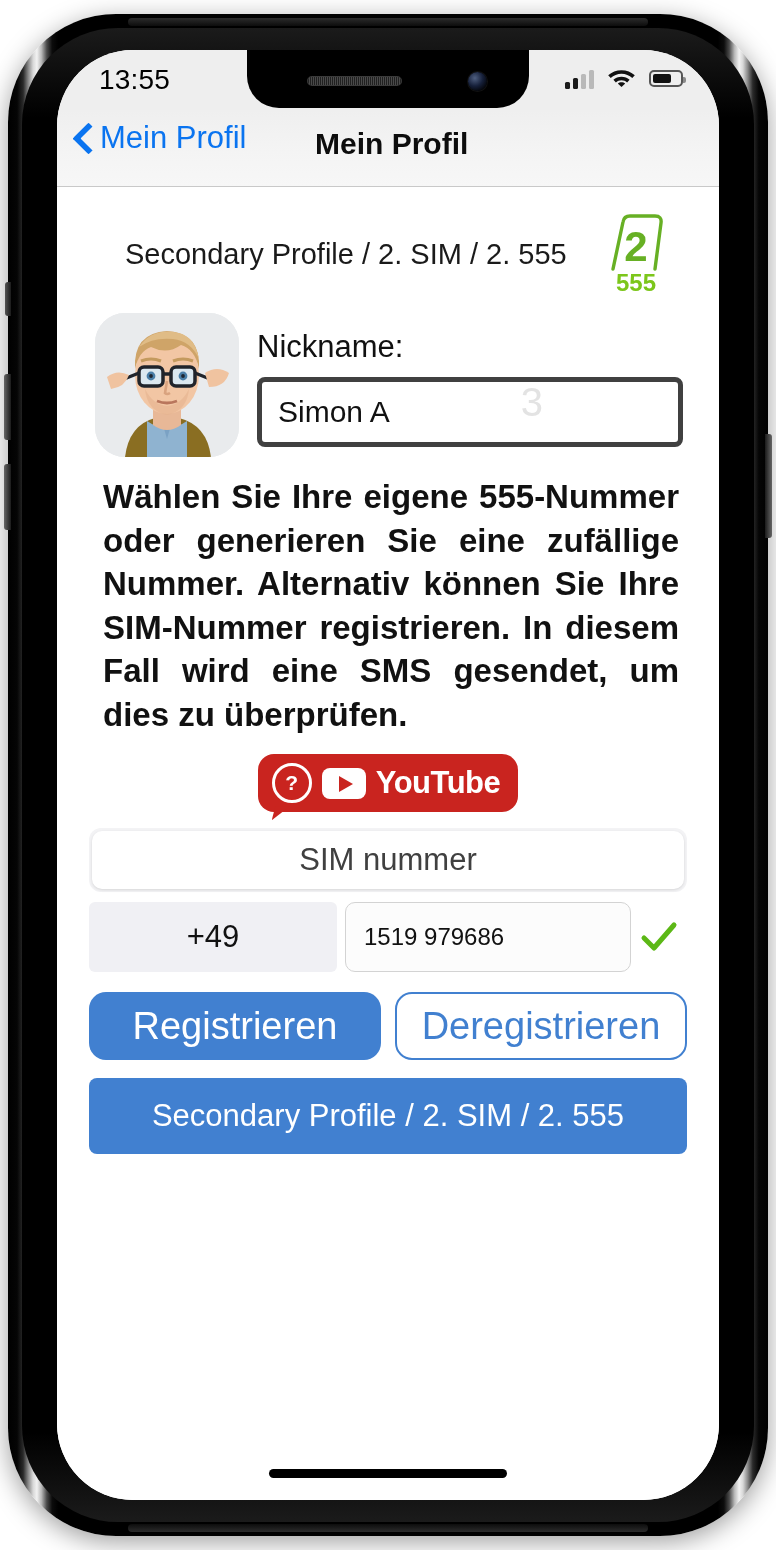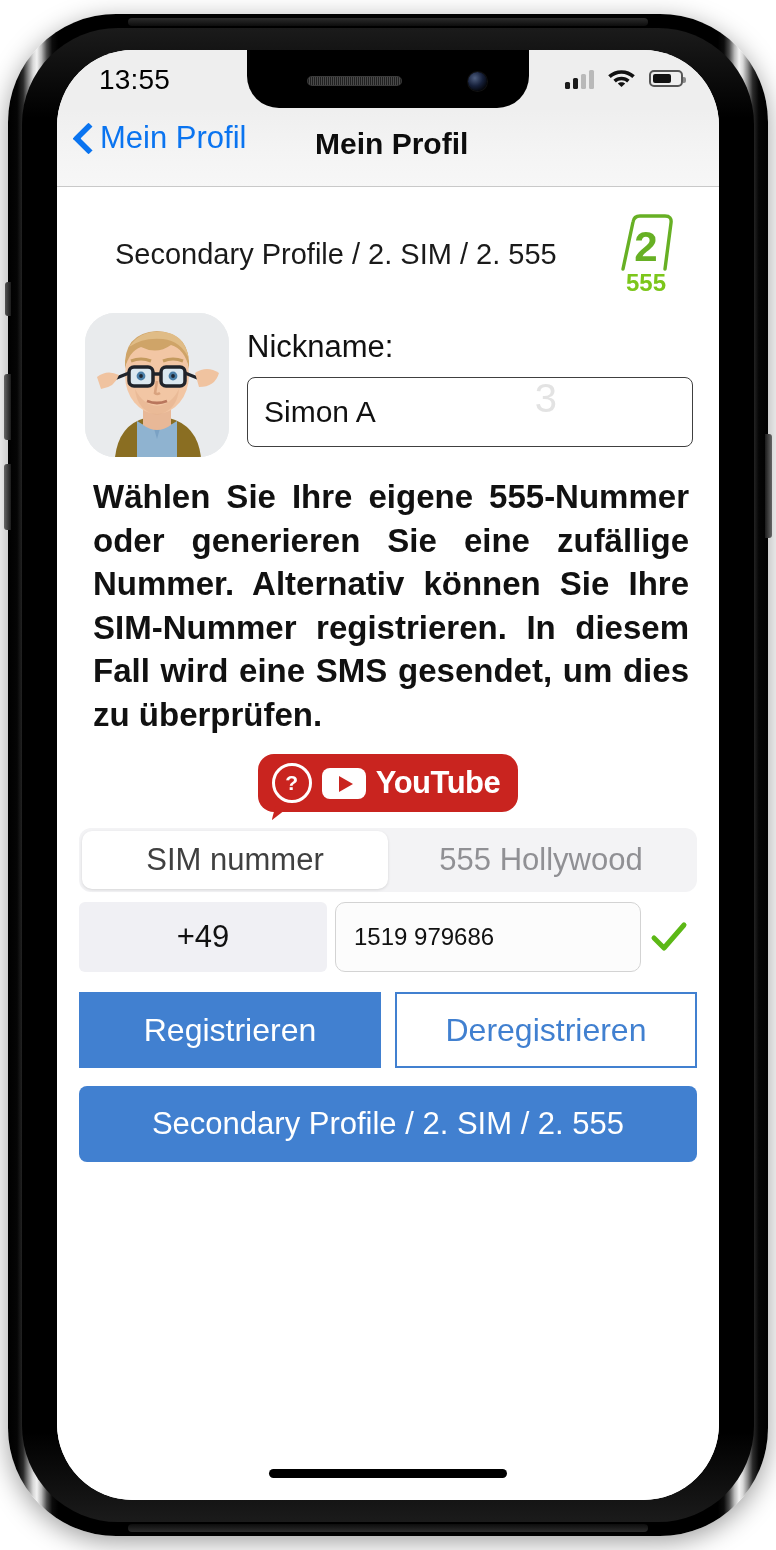--- a/index.html
+++ b/index.html
@@ -242,21 +242,21 @@
     font-size: 30px;
     font-weight: bold;
     color: #0d0d0d;
   }
 
   
   .content {
     position: absolute;
     left: 0; top: 137px; right: 0; bottom: 0;
     background: #fff;
-    padding: 0 14px;
+    padding: 0 24px;
     box-sizing: border-box;
   }
 
   .profile-head {
     display: flex;
     align-items: center;
     justify-content: space-between;
     padding: 26px 8px 0 44px;
   }
   .profile-head-title {
@@ -287,21 +287,21 @@
   }
   .nick-col { flex: 1 1 auto; padding-top: 6px; }
   .nick-label {
     font-size: 31px;
     color: #111;
     margin-bottom: 12px;
   }
   .nick-field {
     position: relative;
     height: 70px;
-    border: 1px solid #404040;
+    border: 5px solid #404040;
     border-radius: 8px;
     background: #fff;
     display: flex;
     align-items: center;
     padding: 0 16px;
     box-sizing: border-box;
   }
   .nick-value {
     font-size: 30px;
     color: #111;
@@ -455,24 +455,24 @@
   }
 
   
   .btn-row {
     display: flex;
     gap: 14px;
     margin: 20px 8px 0 8px;
   }
   .btn {
     flex: 1 1 50%;
-    height: 76px;
-    border-radius: 0;
+    height: 68px;
+    border-radius: 17px;
     display:flex; align-items:center; justify-content:center;
-    font-size: 32px;
+    font-size: 38px;
     box-sizing: border-box;
     cursor: pointer;
   }
   .btn-primary { background: #4180d0; color: #fff; }
   .btn-outline { background: #fff; color: #4180d0; border: 2px solid #4180d0; }
   .btn-wide {
     margin: 18px 8px 0 8px;
     height: 76px;
     border-radius: 8px;
     background: #4180d0;
@@ -610,21 +610,20 @@
       <div class="yt-wrap">
         <div class="yt-badge">
           <span class="yt-q">?</span>
           <span class="yt-play"></span>
           <span class="yt-text">YouTube</span>
         </div>
       </div>
 
       <div class="segmented">
         <div class="seg active">SIM nummer</div>
-        <div class="seg">555 Hollywood</div>
       </div>
 
       <div class="phone-row">
         <div class="cc">+49</div>
         <div class="phone-field">1519 979686</div>
         <div class="check">
           <svg width="40" height="34" viewBox="0 0 40 34">
             <path d="M5 18 L15 28 L35 5" fill="none" stroke="#5cb816" stroke-width="5" stroke-linecap="round" stroke-linejoin="round"></path>
           </svg>
         </div>

